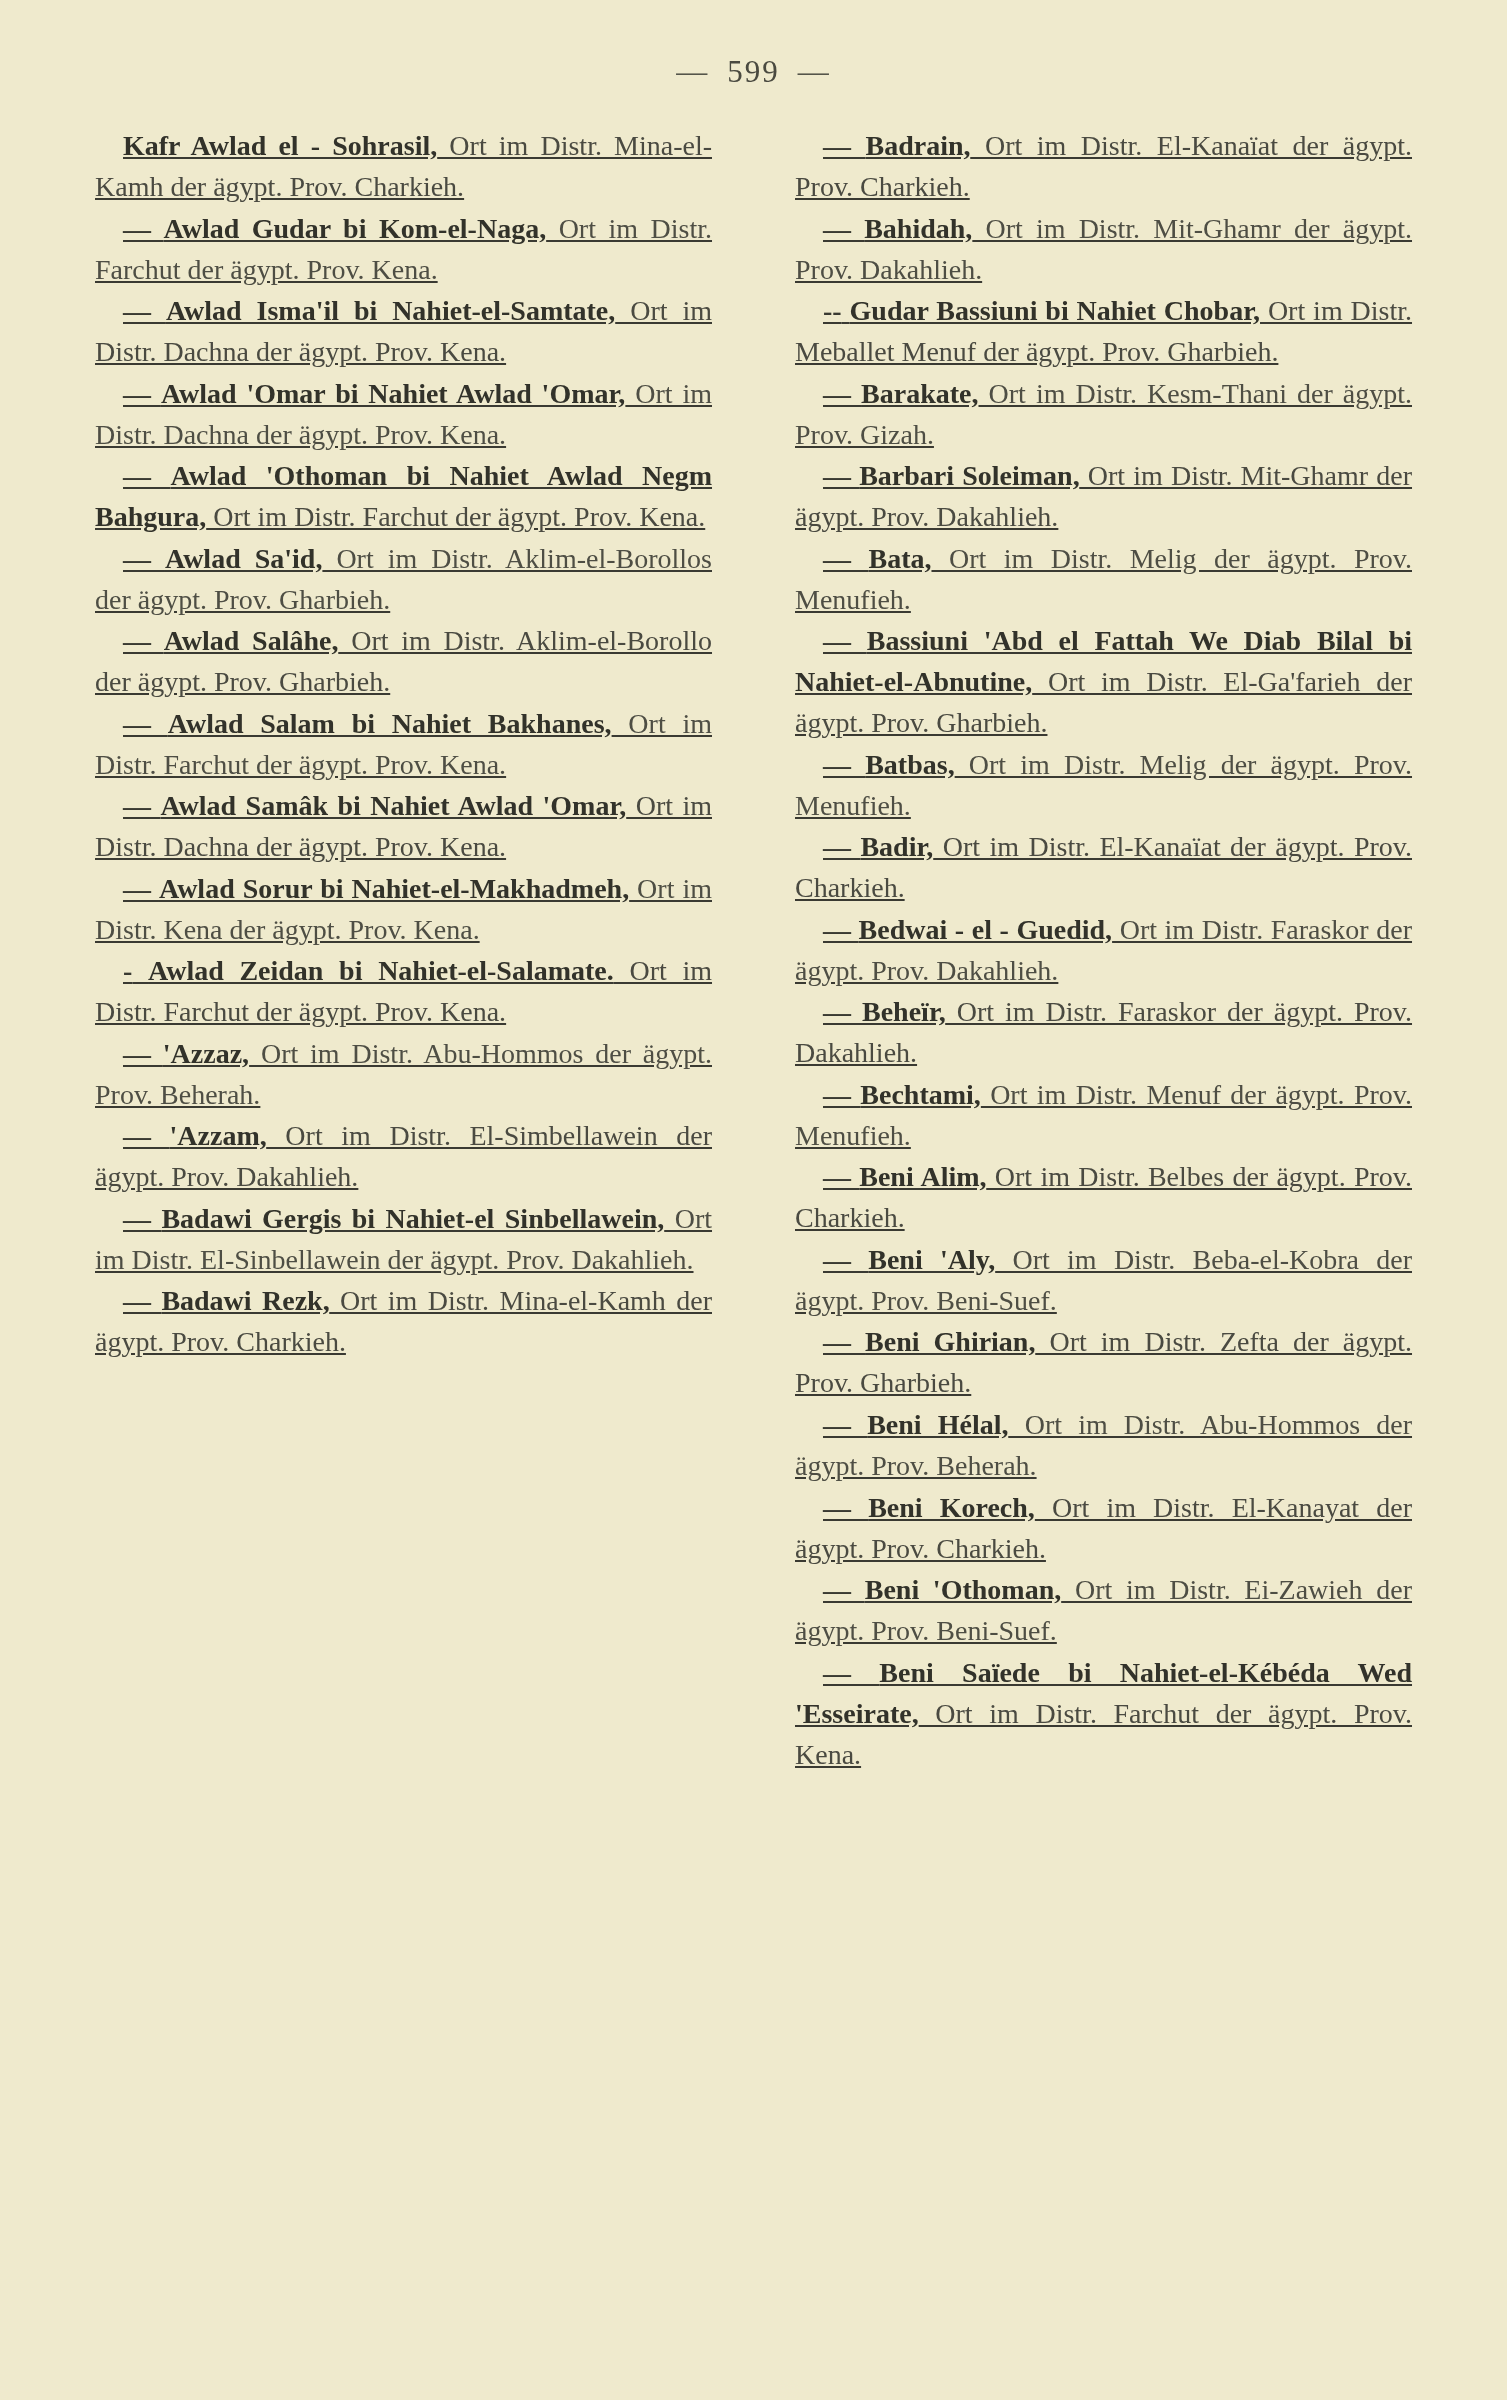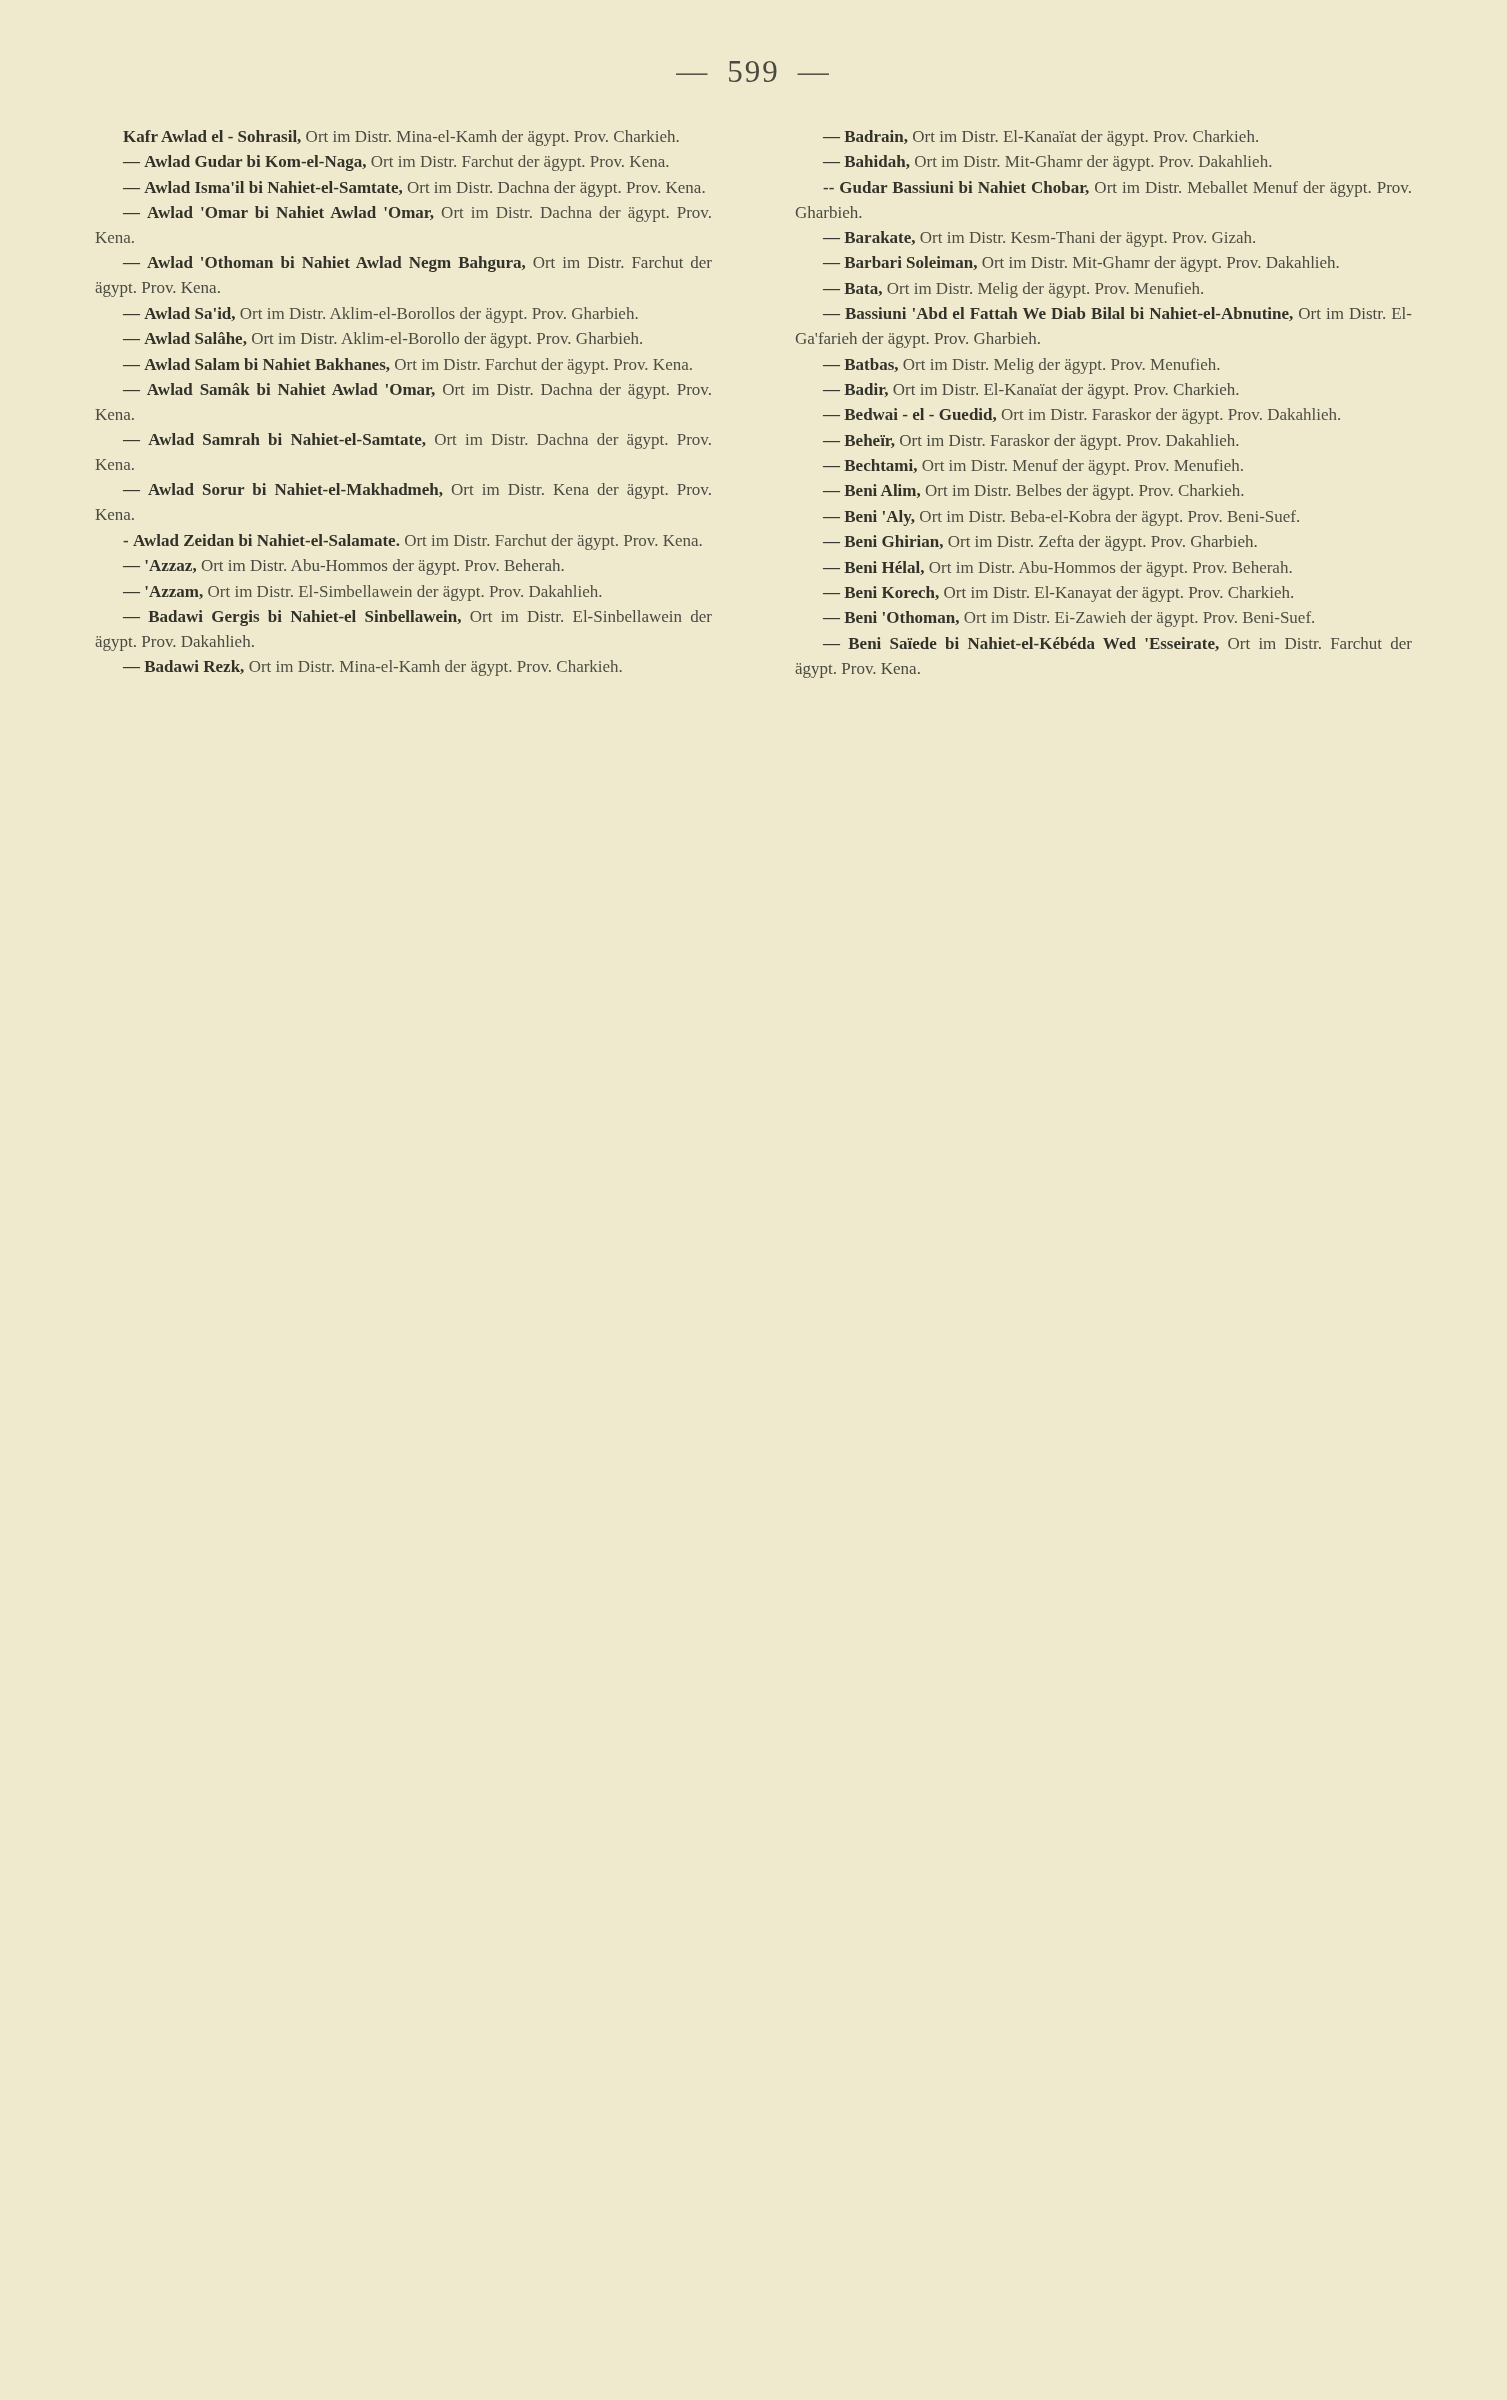--- a/index.html
+++ b/index.html
@@ -35,25 +35,26 @@
     color: #55554a;
   }
   .columns {
     display: flex;
     flex-direction: row;
     justify-content: space-between;
     gap: 62px;
   }
   .col {
     width: 617px;
-    font-size: 17px;
+    font-size: 28px;
     line-height: 1.465;
     text-align: justify;
     text-justify: inter-word;
     hyphens: manual;
+    text-decoration: underline;
   }
   .entry {
     margin: 0 0 0.5px 0;
     text-indent: 28px;
     text-align: justify;
   }
   .entry.first {
     text-indent: 28px;
   }
   .hw {
@@ -84,21 +85,20 @@
     <div class="col" id="col-left">
         <p class="entry first"><span class="hw">Kafr Awlad el - Sohrasil,</span><span class="rest"> Ort im Distr. Mina-el-Kamh der ägypt. Prov. Charkieh.</span></p>
         <p class="entry"><span class="dash-lead">—</span> <span class="hw">Awlad Gudar bi Kom-el-Naga,</span><span class="rest"> Ort im Distr. Farchut der ägypt. Prov. Kena.</span></p>
         <p class="entry"><span class="dash-lead">—</span> <span class="hw">Awlad Isma'il bi Nahiet-el-Samtate,</span><span class="rest"> Ort im Distr. Dachna der ägypt. Prov. Kena.</span></p>
         <p class="entry"><span class="dash-lead">—</span> <span class="hw">Awlad 'Omar bi Nahiet Awlad 'Omar,</span><span class="rest"> Ort im Distr. Dachna der ägypt. Prov. Kena.</span></p>
         <p class="entry"><span class="dash-lead">—</span> <span class="hw">Awlad 'Othoman bi Nahiet Awlad Negm Bahgura,</span><span class="rest"> Ort im Distr. Farchut der ägypt. Prov. Kena.</span></p>
         <p class="entry"><span class="dash-lead">—</span> <span class="hw">Awlad Sa'id,</span><span class="rest"> Ort im Distr. Aklim-el-Borollos der ägypt. Prov. Gharbieh.</span></p>
         <p class="entry"><span class="dash-lead">—</span> <span class="hw">Awlad Salâhe,</span><span class="rest"> Ort im Distr. Aklim-el-Borollo der ägypt. Prov. Gharbieh.</span></p>
         <p class="entry"><span class="dash-lead">—</span> <span class="hw">Awlad Salam bi Nahiet Bakhanes,</span><span class="rest"> Ort im Distr. Farchut der ägypt. Prov. Kena.</span></p>
         <p class="entry"><span class="dash-lead">—</span> <span class="hw">Awlad Samâk bi Nahiet Awlad 'Omar,</span><span class="rest"> Ort im Distr. Dachna der ägypt. Prov. Kena.</span></p>
-        <p class="entry"><span class="dash-lead">—</span> <span class="hw">Awlad Samrah bi Nahiet-el-Samtate,</span><span class="rest"> Ort im Distr. Dachna der ägypt. Prov. Kena.</span></p>
         <p class="entry"><span class="dash-lead">—</span> <span class="hw">Awlad Sorur bi Nahiet-el-Makhadmeh,</span><span class="rest"> Ort im Distr. Kena der ägypt. Prov. Kena.</span></p>
         <p class="entry"><span class="dash-lead">-</span> <span class="hw">Awlad Zeidan bi Nahiet-el-Salamate.</span><span class="rest"> Ort im Distr. Farchut der ägypt. Prov. Kena.</span></p>
         <p class="entry"><span class="dash-lead">—</span> <span class="hw">'Azzaz,</span><span class="rest"> Ort im Distr. Abu-Hommos der ägypt. Prov. Beherah.</span></p>
         <p class="entry"><span class="dash-lead">—</span> <span class="hw">'Azzam,</span><span class="rest"> Ort im Distr. El-Simbellawein der ägypt. Prov. Dakahlieh.</span></p>
         <p class="entry"><span class="dash-lead">—</span> <span class="hw">Badawi Gergis bi Nahiet-el Sinbellawein,</span><span class="rest"> Ort im Distr. El-Sinbellawein der ägypt. Prov. Dakahlieh.</span></p>
         <p class="entry"><span class="dash-lead">—</span> <span class="hw">Badawi Rezk,</span><span class="rest"> Ort im Distr. Mina-el-Kamh der ägypt. Prov. Charkieh.</span></p>
       </div>
     <div class="col" id="col-right">
         <p class="entry"><span class="dash-lead">—</span> <span class="hw">Badrain,</span><span class="rest"> Ort im Distr. El-Kanaïat der ägypt. Prov. Charkieh.</span></p>
         <p class="entry"><span class="dash-lead">—</span> <span class="hw">Bahidah,</span><span class="rest"> Ort im Distr. Mit-Ghamr der ägypt. Prov. Dakahlieh.</span></p>

